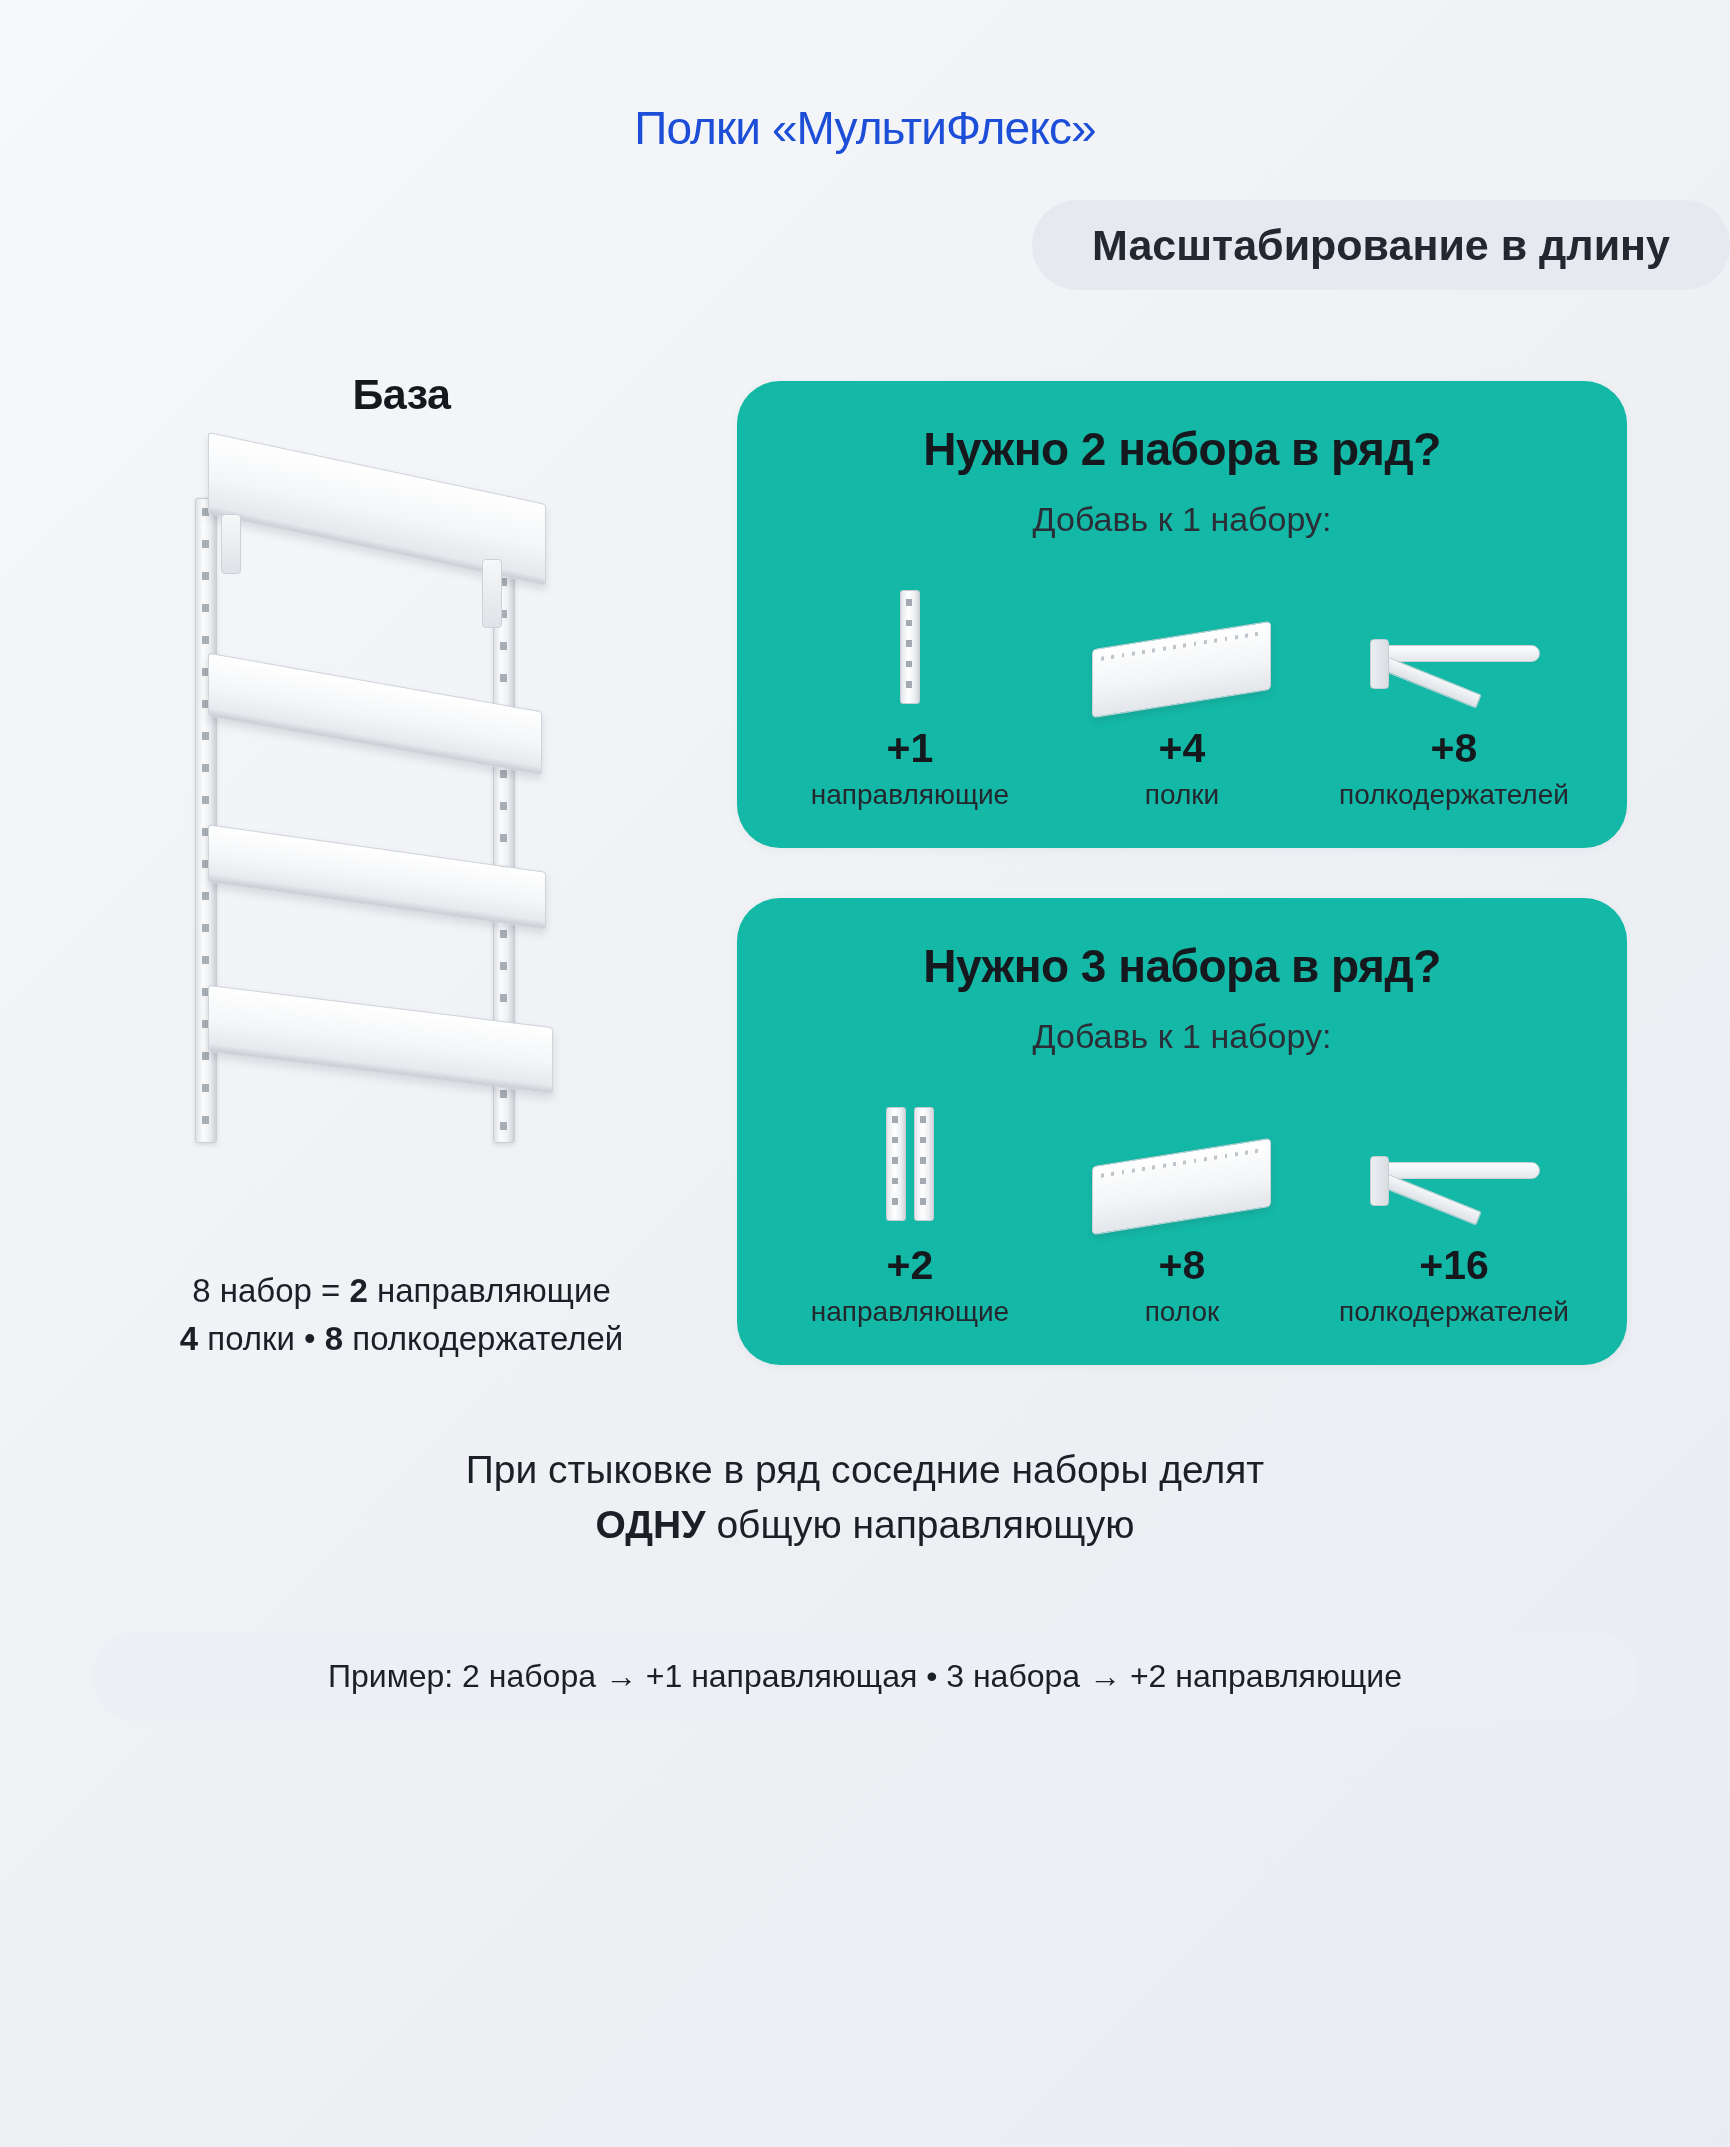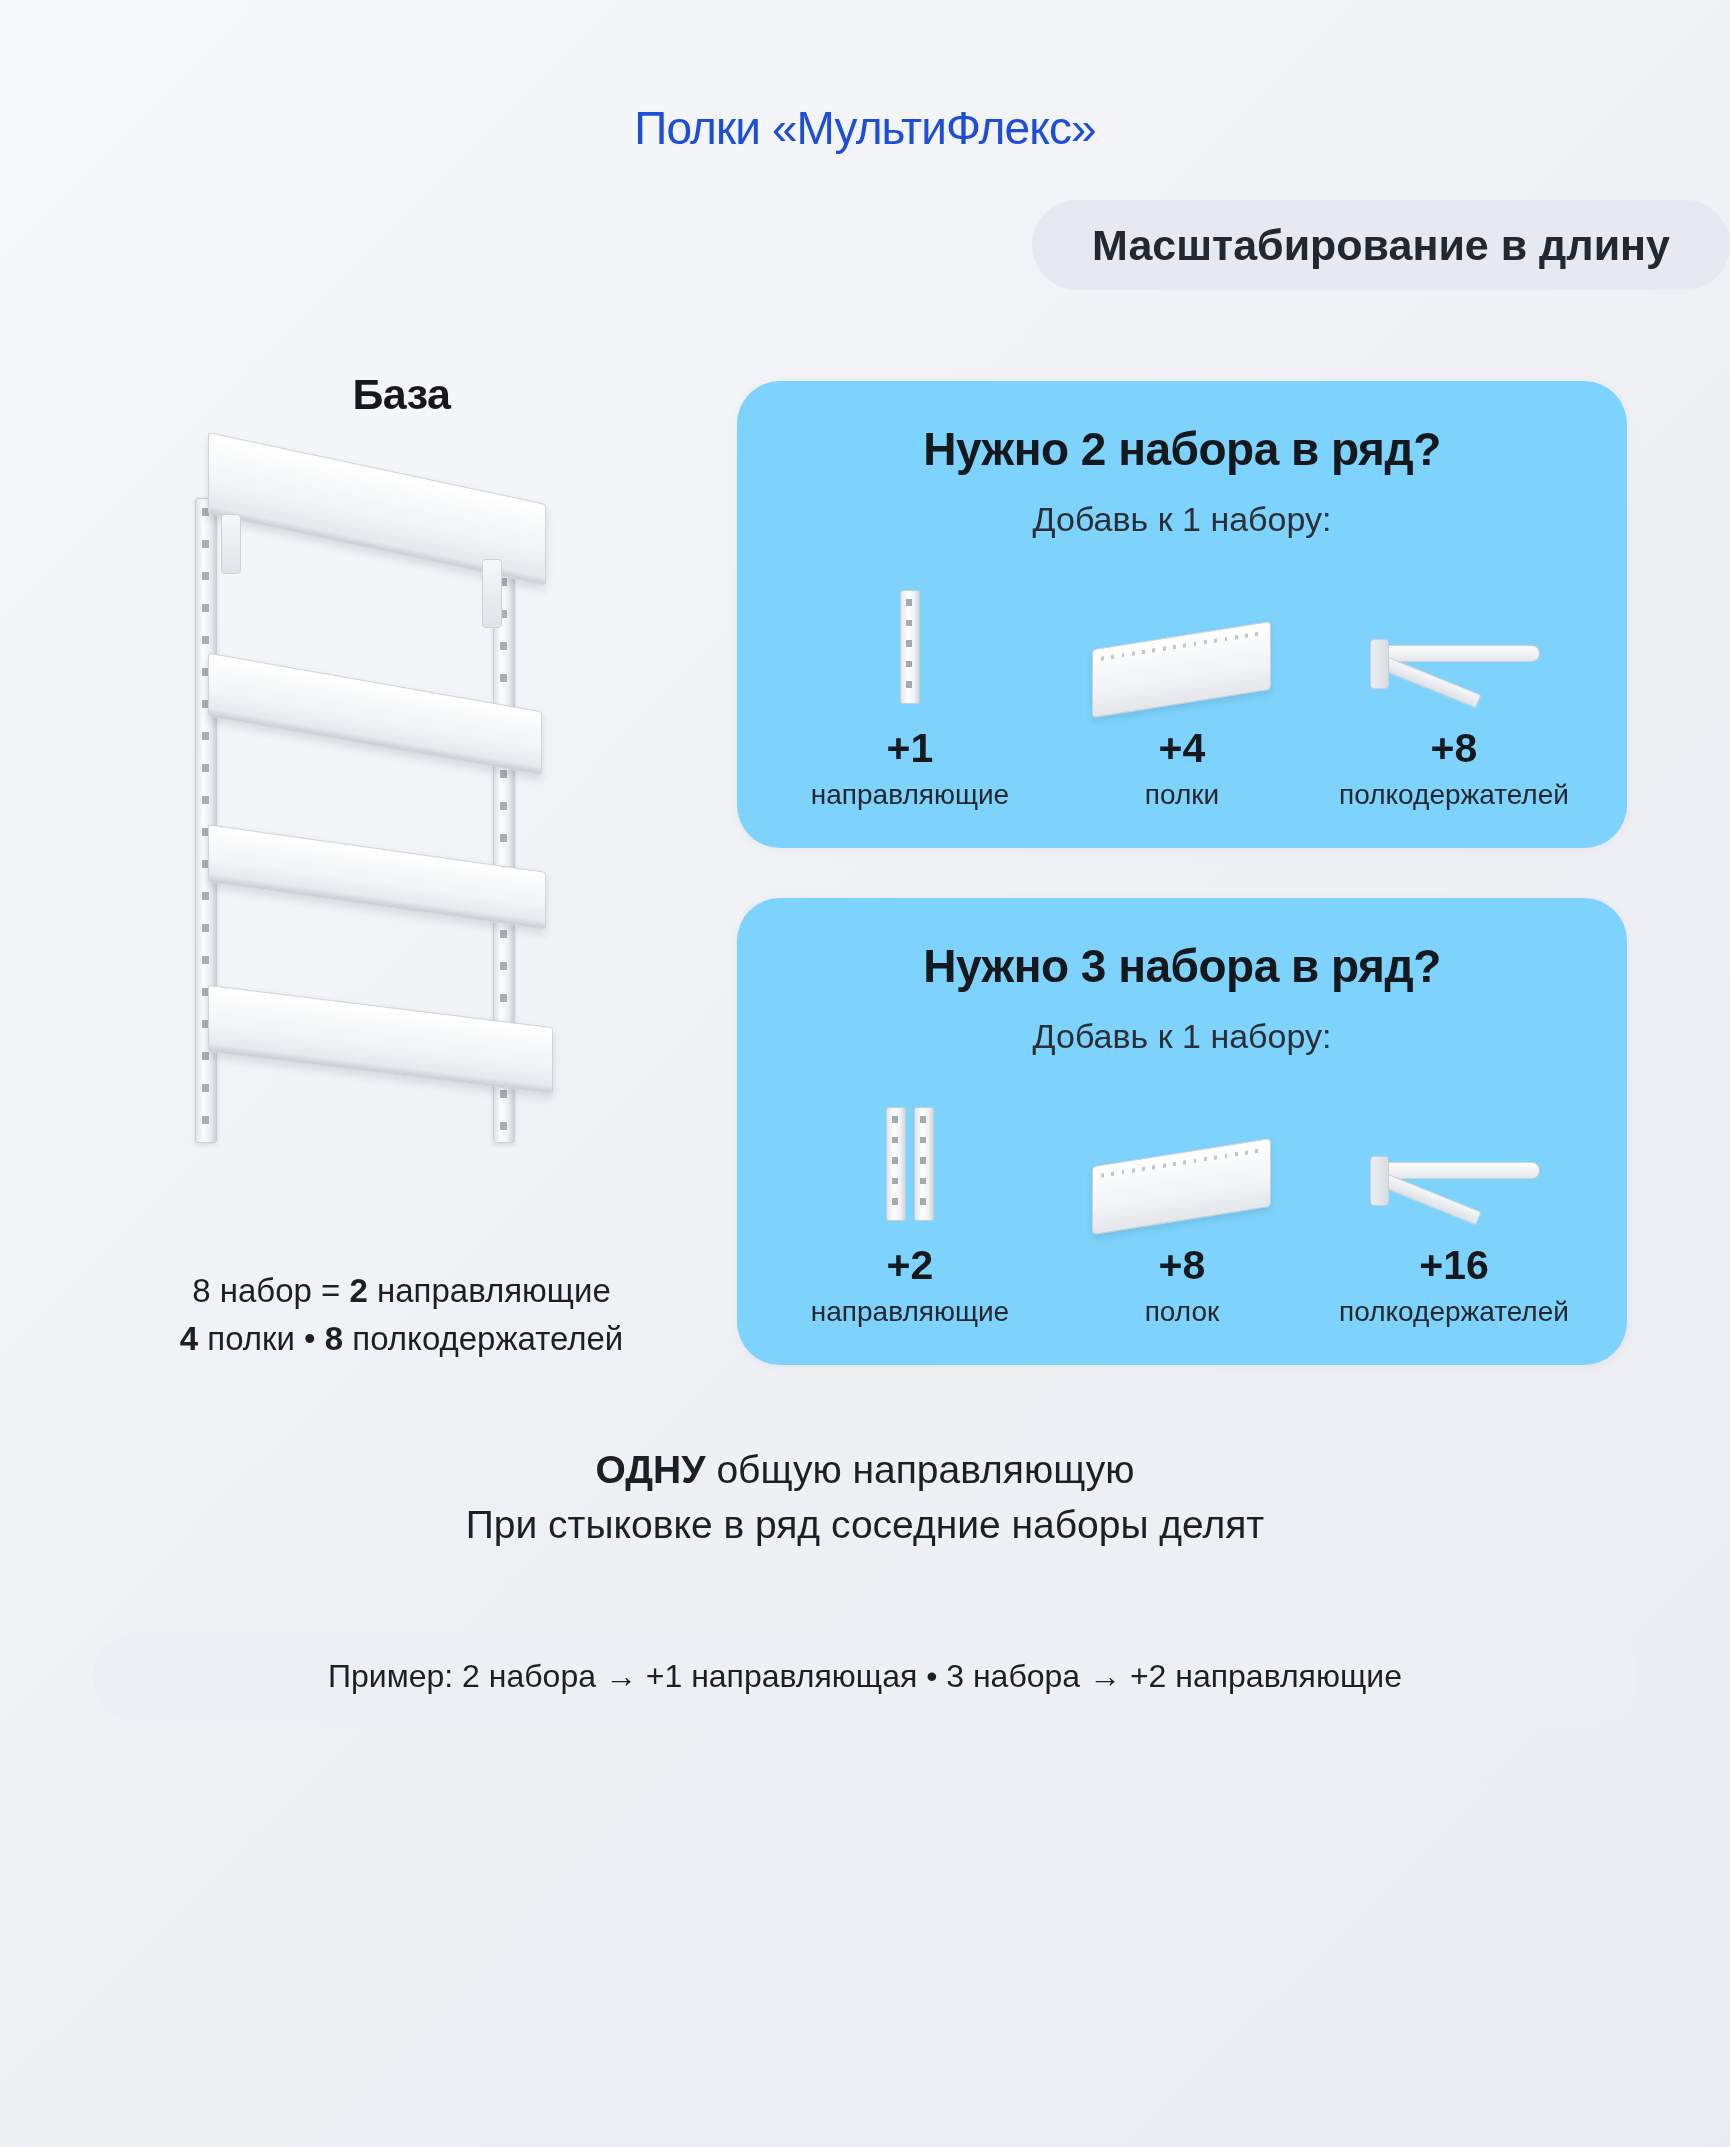--- a/index.html
+++ b/index.html
@@ -121,21 +121,21 @@
     margin-top: 37px;
     text-align: center;
     font-size: 33px;
     line-height: 1.45;
     color: #1b1f26;
   }
   .set-desc b { font-weight: bold; }
 
   
   .card {
-    background: #7dd3fc;
+    background: #14b8a6;
     border-radius: 43px;
     padding: 41px 37px 37px 37px;
     box-shadow: 0 1.9px 9.3px rgba(45,55,70,0.05);
   }
   .card-title {
     text-align: center;
     font-size: 46px;
     font-weight: bold;
     color: #15181d;
     letter-spacing: -0.5px;
@@ -398,22 +398,22 @@
           <div class="part-name">полкодержателей</div>
         </div>
 
       </div>
     </div>
 
   </div>
 </div>
 
 <div class="note">
+  <div>При стыковке в ряд соседние наборы делят</div>
   <div>
     <b>ОДНУ</b><span> общую направляющую</span>
   </div>
-  <div>При стыковке в ряд соседние наборы делят</div>
 </div>
 
 <div class="example-wrap">
   <div class="example-pill">Пример: 2 набора → +1 направляющая • 3 набора → +2 направляющие</div>
 </div>
 
 
 </body></html>

